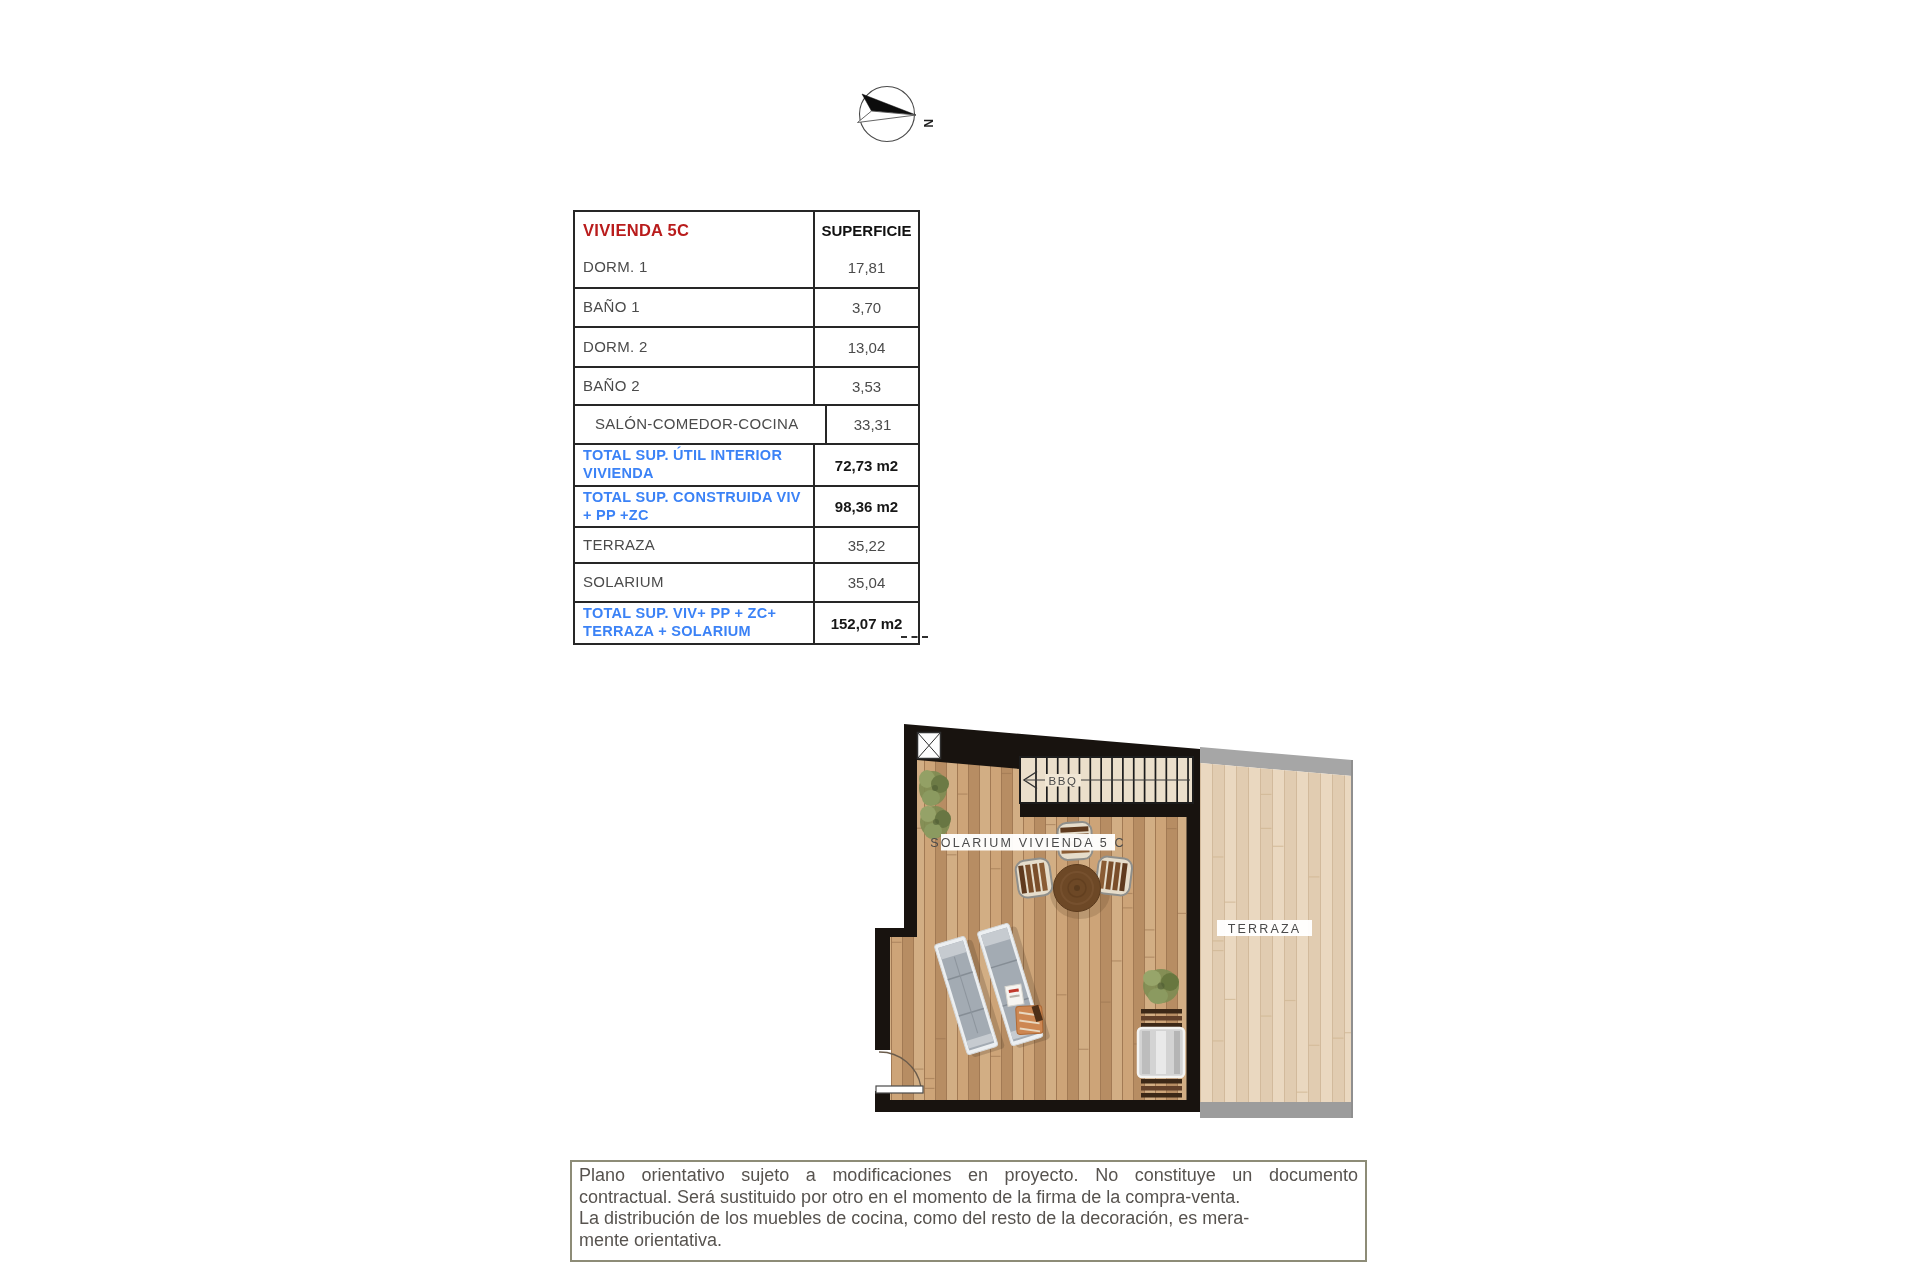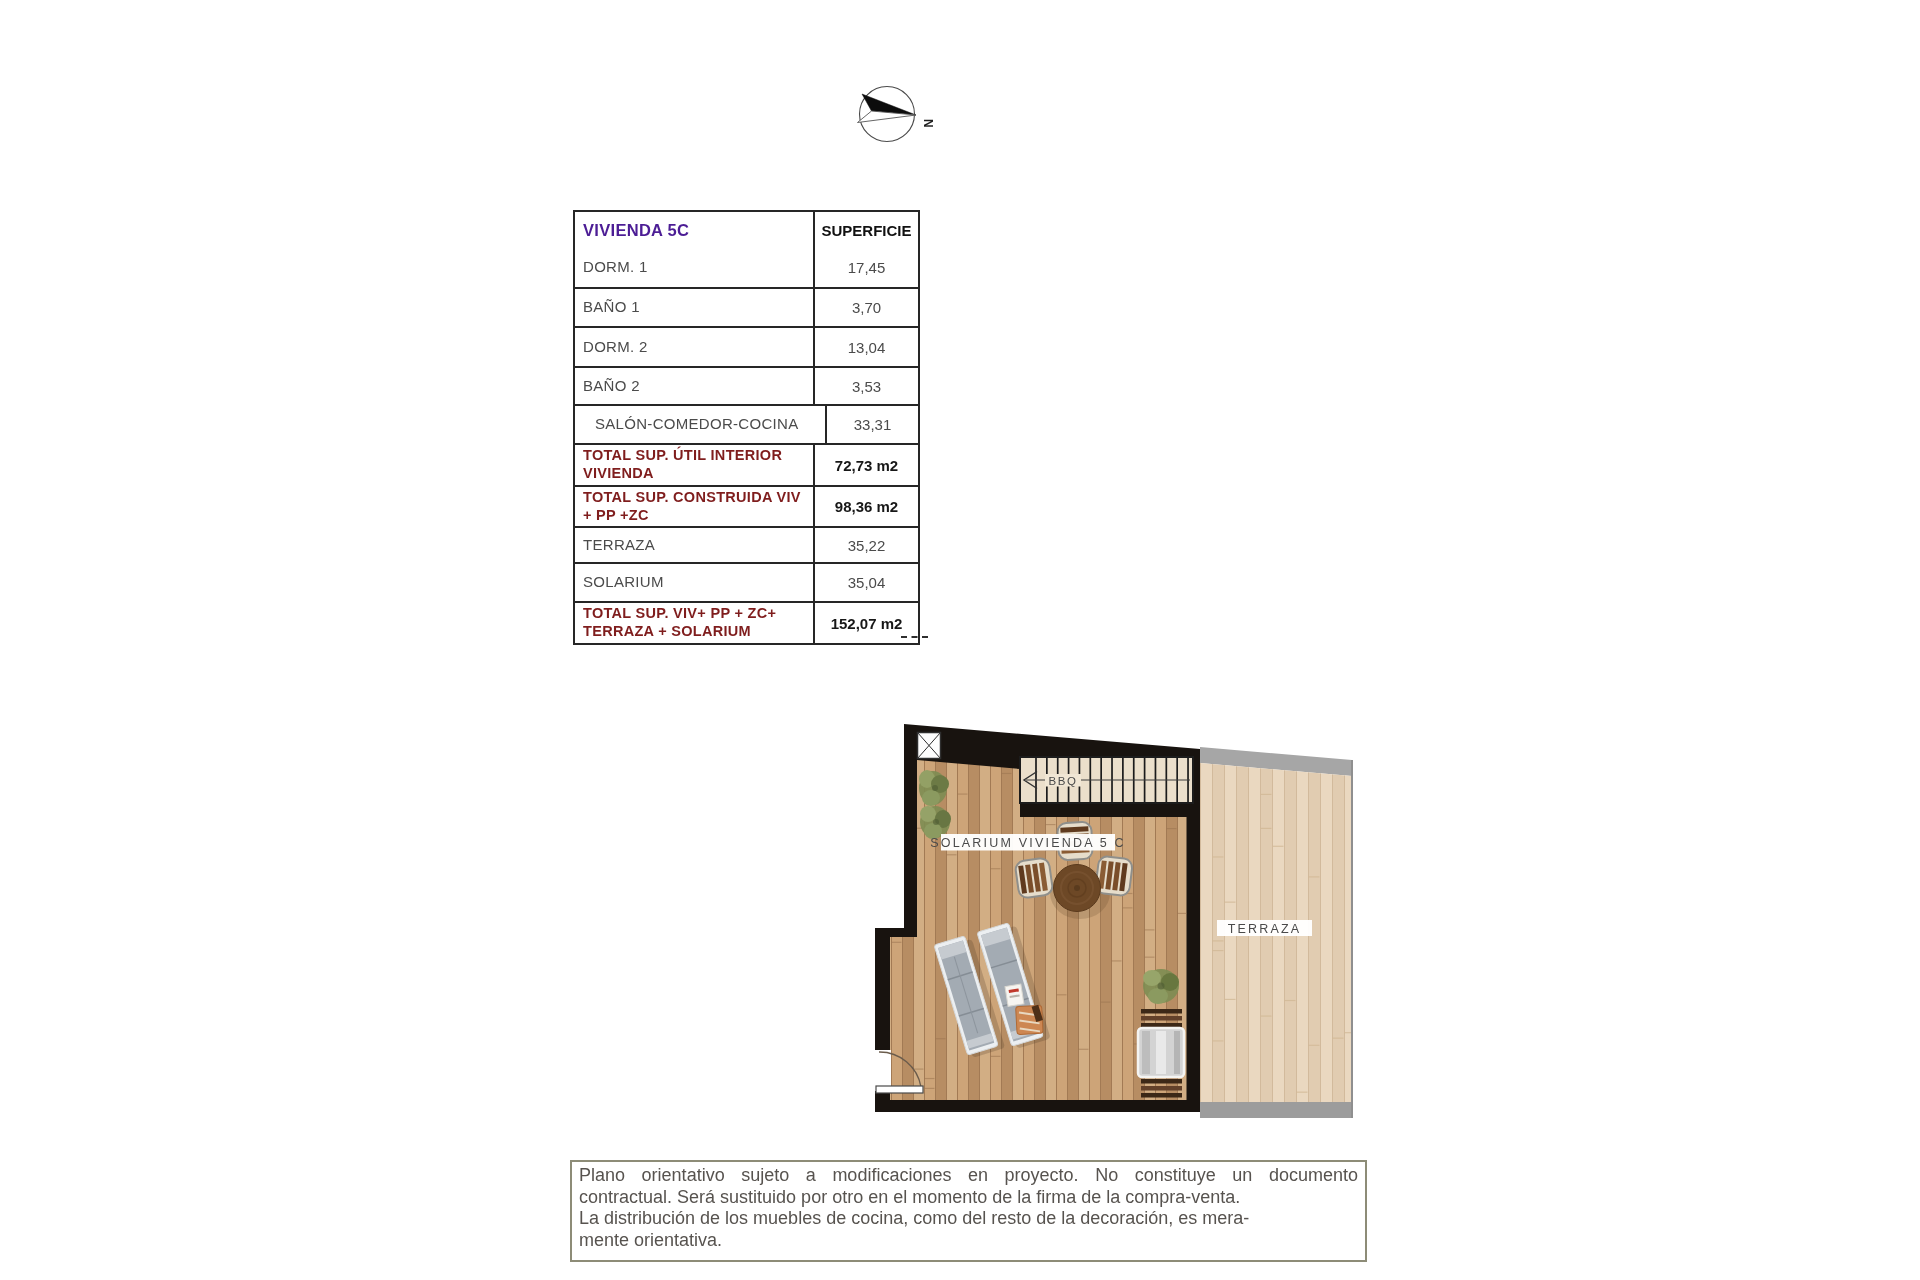--- a/index.html
+++ b/index.html
@@ -10,23 +10,23 @@
   .area-table{position:absolute;left:573px;top:210px;width:347px;background:#fff;
     border:2.5px solid #262626;box-sizing:border-box;}
   .t-row{display:flex;border-top:2px solid #262626;box-sizing:border-box;}
   .t-row:first-child{border-top:none;}
   .t-label{width:240px;border-right:2px solid #262626;display:flex;align-items:center;
     padding:2px 6px 2px 8px;box-sizing:border-box;font-size:15px;color:#4b4b4b;
     letter-spacing:.3px;line-height:1.22;}
   .t-value{flex:1;display:flex;align-items:center;justify-content:center;
     font-size:15px;color:#4b4b4b;}
   .t-head{height:36px;}
-  .t-head .t-label{font-weight:bold;color:#4c1d95;font-size:16.5px;}
+  .t-head .t-label{font-weight:bold;color:#b91c1c;font-size:16.5px;}
   .t-head .t-value{font-weight:bold;color:#111;font-size:15px;}
-  .t-row.total .t-label{font-weight:bold;color:#7f1d1d;font-size:14.5px;}
+  .t-row.total .t-label{font-weight:bold;color:#3b82f6;font-size:14.5px;}
   .t-row.total .t-value{font-weight:bold;color:#171717;font-size:15px;}
 
   
   .dash-frag{position:absolute;left:901px;top:636px;width:27px;height:0;
     border-top:2.5px dashed #2f2f2f;}
 
   
   .plan-svg{position:absolute;left:858px;top:715px;}
   .plabel{font-family:"Liberation Sans",sans-serif;fill:#4a4a4a;}
 
@@ -54,21 +54,21 @@
   </svg>
 
   <div class="area-table">
     <div class="t-row t-head">
       <div class="t-label">VIVIENDA 5C</div>
       <div class="t-value">SUPERFICIE</div>
     </div>
     <div>
         <div class="t-row" style="height: 39px;">
           <div class="t-label">DORM. 1</div>
-          <div class="t-value">17,45</div>
+          <div class="t-value">17,81</div>
         </div>
         <div class="t-row" style="height: 39px;">
           <div class="t-label">BAÑO 1</div>
           <div class="t-value">3,70</div>
         </div>
         <div class="t-row" style="height: 40px;">
           <div class="t-label">DORM. 2</div>
           <div class="t-value">13,04</div>
         </div>
         <div class="t-row" style="height: 38px;">

